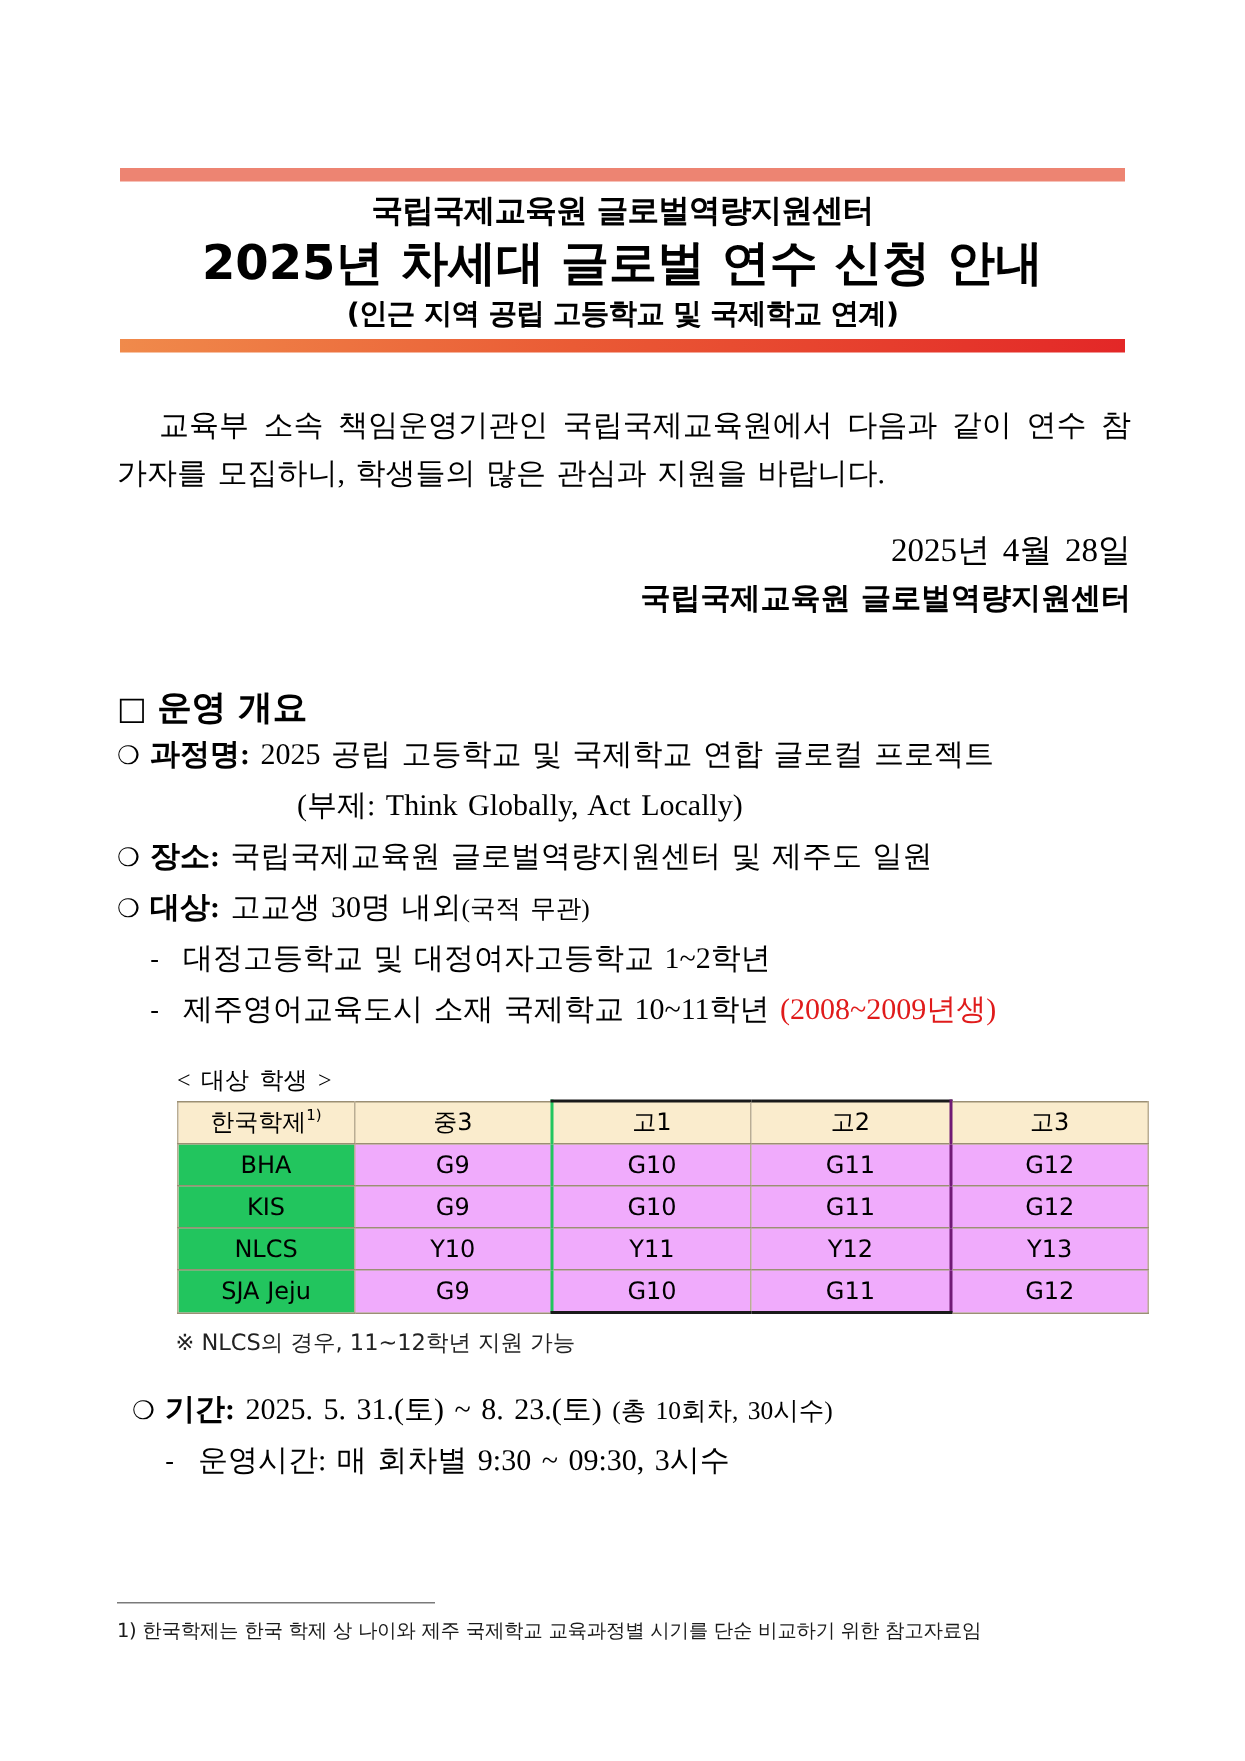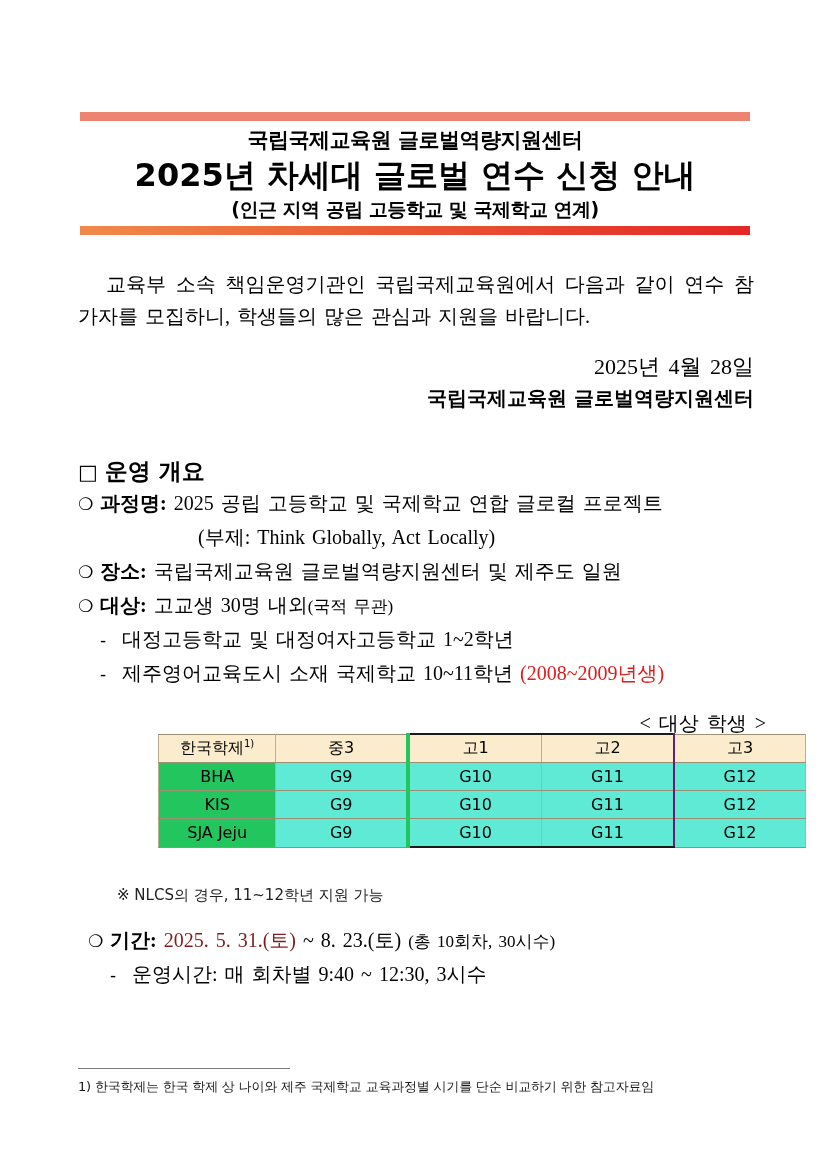--- a/index.html
+++ b/index.html
@@ -112,63 +112,62 @@
     display: inline-block;
     width: 22px;
     font-size: 17px;
     font-family: "DejaVu Sans", "Liberation Sans", sans-serif;
   }
   .ln .lbl { font-weight: bold; }
   .ln.indent1 { padding-left: 22px; }
   .ln.indent2 { padding-left: 120px; }
   .small { font-size: 17px; }
   .red { color: #e01b1b; }
-  .redb { color: #7f1d1d; }
+  .redb { color: #000000; }
 
   
   .tbl-caption {
     position: absolute;
     left: 118px;
     top: 710px;
     width: 648px;
-    text-align: right;
-    font-size: 20px;
+    text-align: left;
+    font-size: 16px;
     word-spacing: 3px;
   }
   table.grades {
     position: absolute;
     left: 118px;
     top: 733px;
     width: 648px;
     border-collapse: collapse;
     font-size: 16px;
     font-family: "DejaVu Sans", "Liberation Sans", sans-serif;
-    margin-left: 40px;
   }
   table.grades th, table.grades td {
     height: 27px;
     text-align: center;
     vertical-align: middle;
     border-top: 1px solid #9b8f74;
     border-bottom: 1px solid #9b8f74;
     border-left: 1px solid #b9ad94;
     border-right: 1px solid #b9ad94;
     font-weight: normal;
     padding: 0;
   }
   table.grades th { background: #faeccd; }
   table.grades td.rowhead { background: #22c55e; }
-  table.grades td { background: #5eead4; }
+  table.grades td { background: #f0abfc; }
   table.grades .c0 { width: 118px; }
   table.grades .c1 { width: 132px; }
   table.grades .c2 { width: 133px; }
   table.grades .c3 { width: 133px; }
   table.grades .c4 { width: 132px; }
   
-  table.grades .hl-left  { border-left: 4px solid #22c55e; }
+  table.grades .hl-left  { border-left: 2px solid #22c55e; }
   table.grades .hl-right { border-right: 2px solid #701a75; }
   table.grades tr:first-child .hl-left,
   table.grades tr:first-child .hl-right,
   table.grades tr:first-child .hl-mid { border-top: 2px solid #1a1a1a; }
   table.grades tr:last-child .hl-left,
   table.grades tr:last-child .hl-right,
   table.grades tr:last-child .hl-mid { border-bottom: 2px solid #1a1a1a; }
   .sup { font-size: 10px; vertical-align: super; }
 
   .tbl-note {
@@ -279,38 +278,45 @@
       </tr>
 
       <tr>
         <td class="rowhead">KIS</td>
         <td>G9</td>
         <td class="hl-left">G10</td>
         <td class="hl-right">G11</td>
         <td>G12</td>
       </tr>
 
+      <tr>
+        <td class="rowhead">NLCS</td>
+        <td>Y10</td>
+        <td class="hl-left">Y11</td>
+        <td class="hl-right">Y12</td>
+        <td>Y13</td>
+      </tr>
 
       <tr>
         <td class="rowhead">SJA Jeju</td>
         <td>G9</td>
         <td class="hl-left">G10</td>
         <td class="hl-right">G11</td>
         <td>G12</td>
       </tr>
     </tbody>
   </table>
 
   <div class="tbl-note">※ NLCS의 경우, 11~12학년 지원 가능</div>
 
   <div class="lines2">
     <div class="ln">
       <span class="bul">❍</span><span class="lbl">기간:</span><span class="redb"> 2025. 5. 31.(토)</span><span> ~ 8. 23.(토) </span><span class="small">(총 10회차, 30시수)</span>
     </div>
     <div class="ln indent1">
-      <span class="bul">-</span><span>운영시간: 매 회차별 9:40 ~ 12:30, 3시수</span>
+      <span class="bul">-</span><span>운영시간: 매 회차별 9:30 ~ 09:30, 3시수</span>
     </div>
   </div>
 
   <div class="fn-rule"></div>
   <div class="footnote">1) 한국학제는 한국 학제 상 나이와 제주 국제학교 교육과정별 시기를 단순 비교하기 위한 참고자료임</div>
 
 </div>
 
 </body></html>

